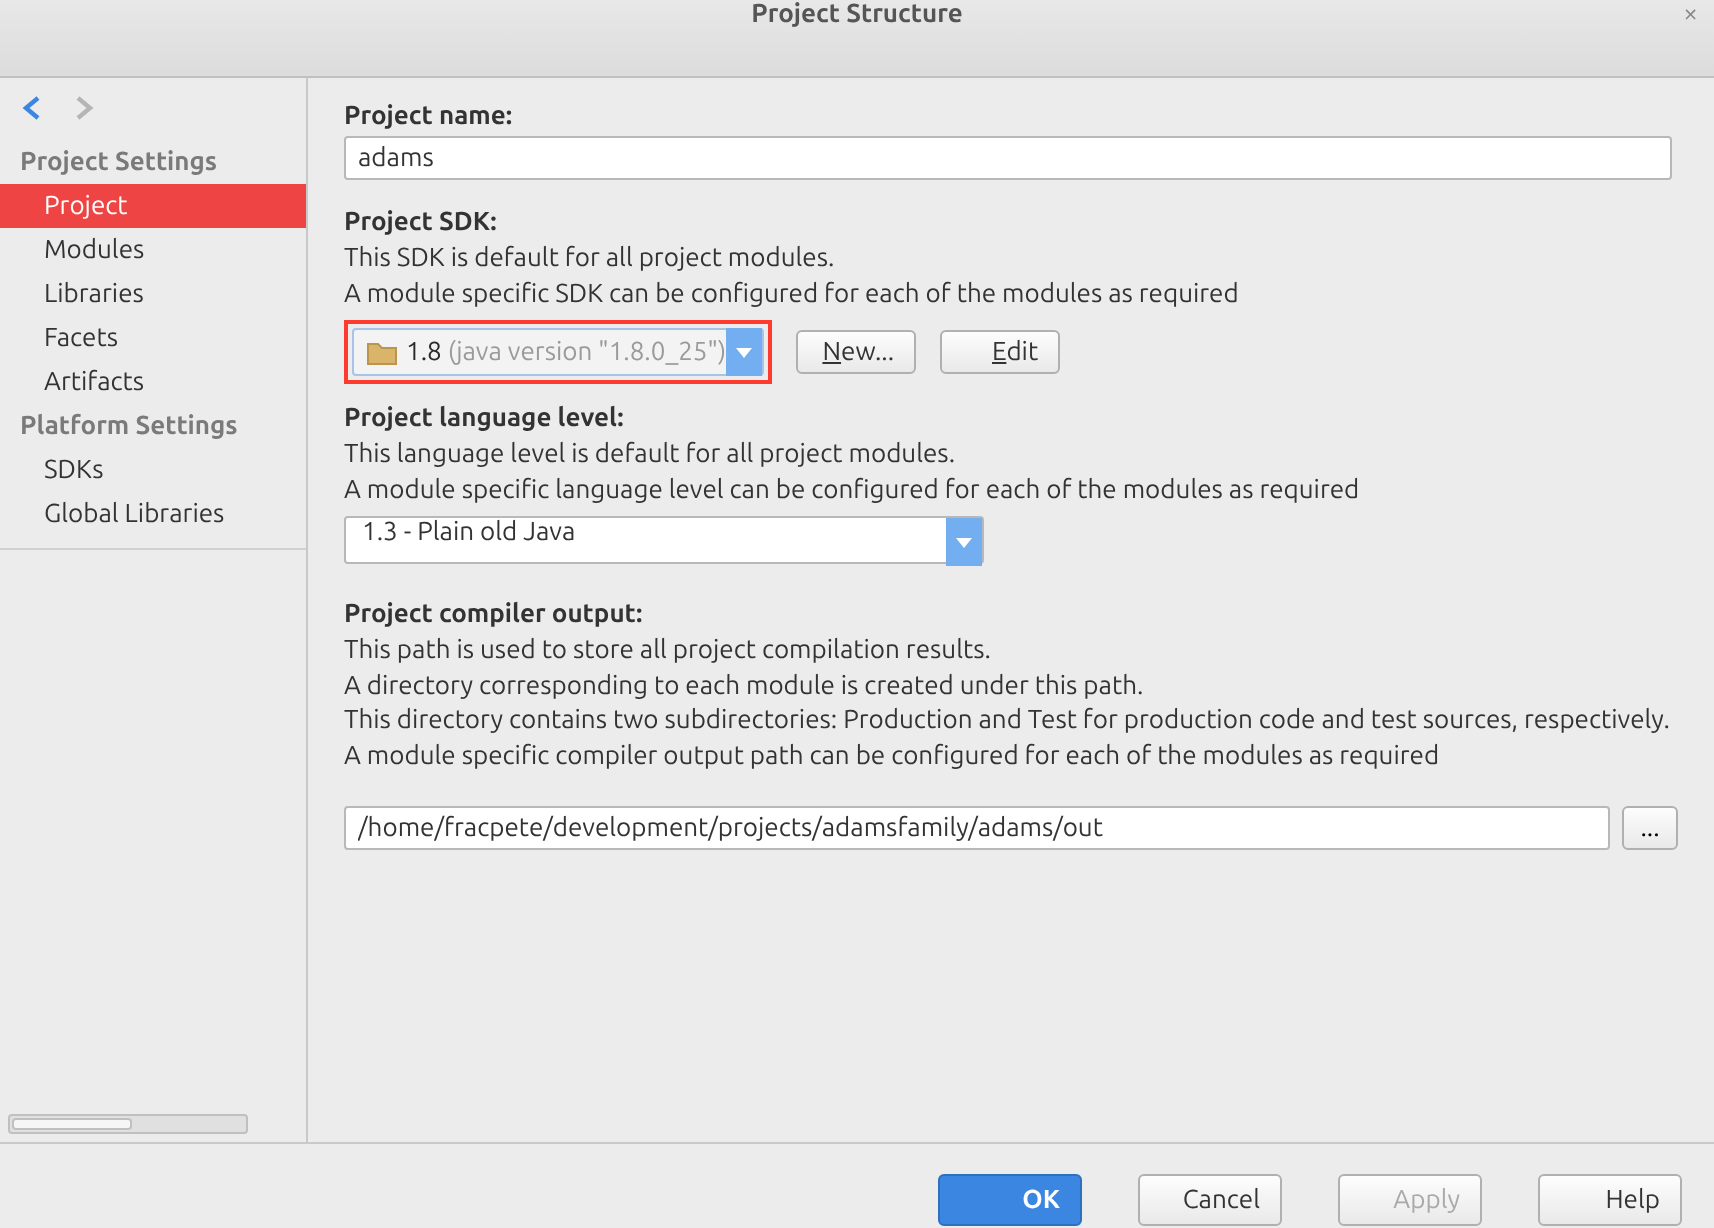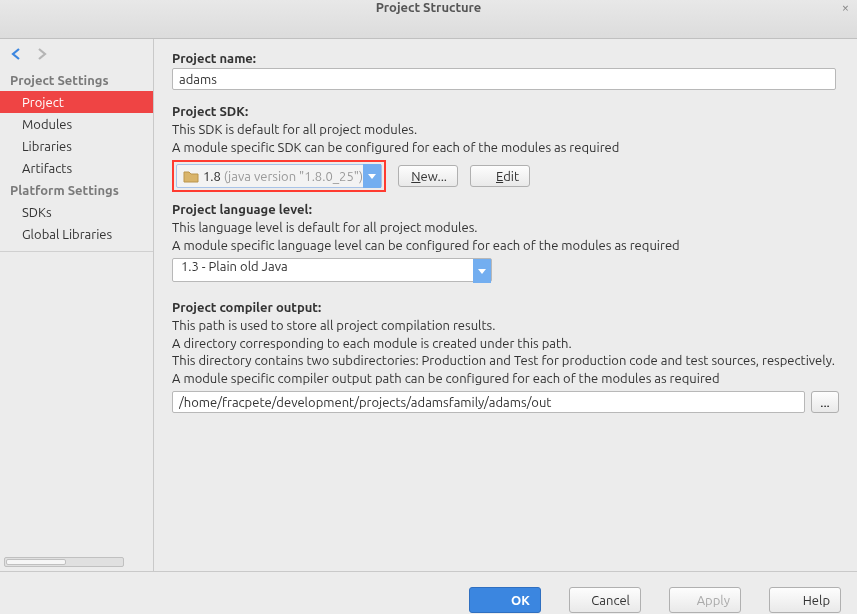--- a/index.html
+++ b/index.html
@@ -34,21 +34,21 @@
     .sdk-combo .txt .muted { color: #9a9a9a; }
     .combo-arrow-btn { width: 18px; height: 24px; background: #73aef0; display: flex; align-items: center; justify-content: center; }
 
     .btn { border: 1px solid #b0b0b0; background: linear-gradient(#fdfdfd,#e9e9e9); border-radius: 3px; padding: 3px 10px; color: #333; cursor: pointer; min-width: 60px; text-align: right; }
     .btn-mnemonic { text-decoration: underline; }
 
     .lang-combo { display: flex; align-items: flex-start; border: 1px solid #b8b8b8; border-radius: 2px; background: #fff; height: 24px; width: 320px; }
     .lang-combo .txt { padding: 0 8px; flex: 1; color: #333; }
     .lang-combo .arrow { width: 18px; height: 24px; background: #73aef0; display: flex; align-items: center; justify-content: center; }
 
-    .out-row { display: flex; gap: 6px; margin-top: 4px; }
+    .out-row { display: flex; gap: 6px; margin-top: 16px; }
     .out-row .input-text { flex: 1; width: auto; }
     .browse-btn { width: 28px; border: 1px solid #b0b0b0; background: linear-gradient(#fdfdfd,#e9e9e9); border-radius: 3px; display: flex; align-items: center; justify-content: center; cursor: pointer; }
 
     .footer { height: 56px; border-top: 1px solid #c9c9c9; display: flex; align-items: center; justify-content: flex-end; gap: 28px; padding: 0 16px; background: #ececec; }
     .footer .btn { min-width: 72px; padding: 5px 10px; }
     .btn.primary { background: #3b86e0; border-color: #2f6fc0; color: #fff; font-weight: bold; }
     .btn.disabled { color: #aaa; }
 
     .scroll-track { position: absolute; left: 4px; bottom: 4px; width: 120px; height: 10px; background: #e0e0e0; border: 1px solid #c0c0c0; border-radius: 2px; }
     .scroll-thumb { position: absolute; left: 1px; top: 1px; width: 60px; height: 6px; background: #f6f6f6; border: 1px solid #c0c0c0; border-radius: 2px; }
@@ -74,20 +74,21 @@
       <span>
         <svg viewBox="0 0 14 14">
             <path d="M5 2 L11 7 L5 12" stroke="#b5b5b5" stroke-width="2.2" fill="none"></path>
           </svg>
       </span>
     </div>
     <div class="side-heading">Project Settings</div>
     <div class="side-item selected">Project</div>
     <div class="side-item">Modules</div>
     <div class="side-item">Libraries</div>
+    <div class="side-item">Facets</div>
     <div class="side-item">Artifacts</div>
     <div class="side-heading">Platform Settings</div>
     <div class="side-item">SDKs</div>
     <div class="side-item">Global Libraries</div>
     <div class="side-sep"></div>
     <div class="scroll-track">
       <div class="scroll-thumb"></div>
     </div>
   </div>
 

